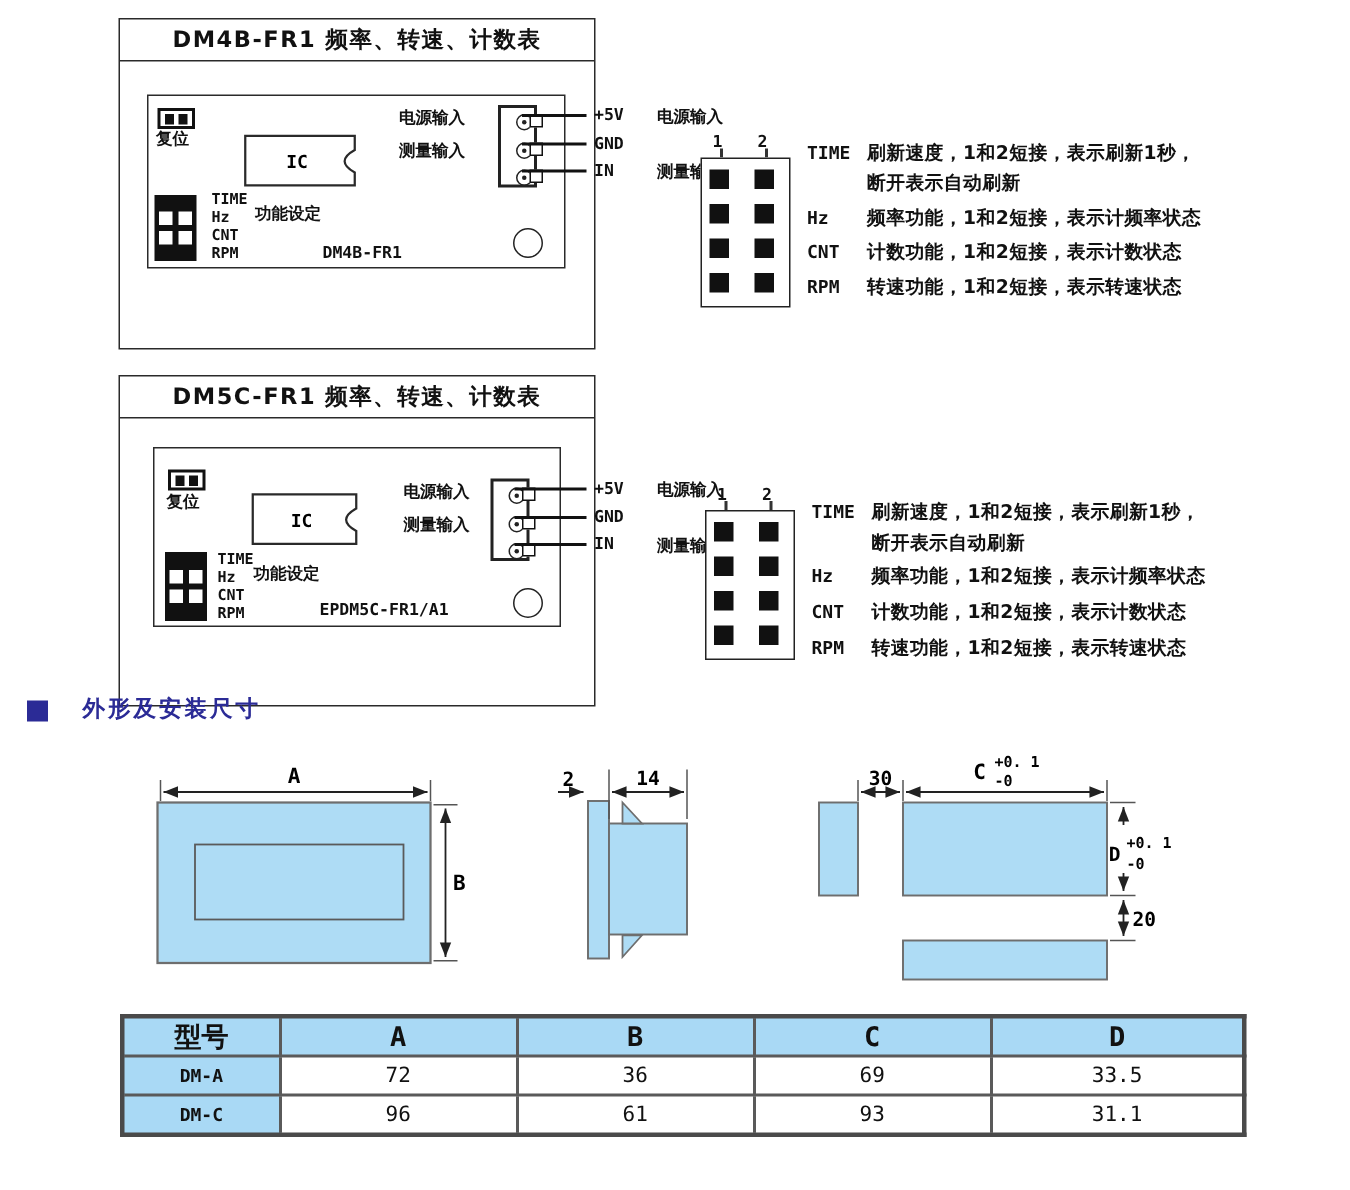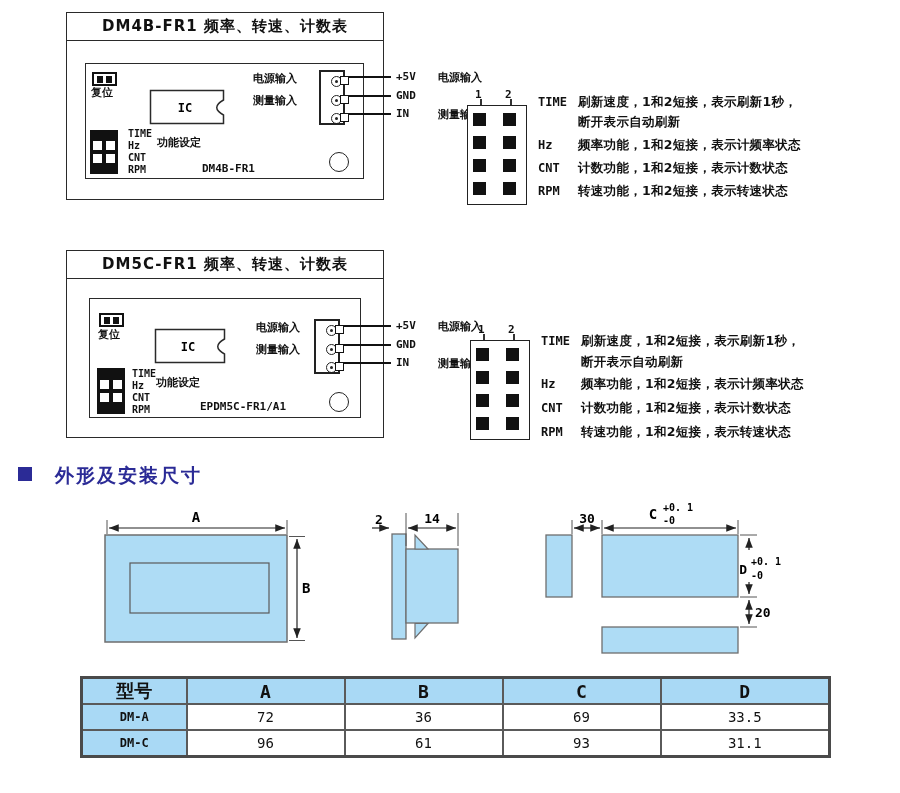--- a/index.html
+++ b/index.html
@@ -3,21 +3,21 @@
 <meta charset="utf-8">
 <style>
   * { margin:0; padding:0; box-sizing:border-box; }
   html,body { background:#fff; }
   body { width:900px; height:793px; font-family:"DejaVu Sans","Liberation Sans",sans-serif; color:#111; }
   #page { position:relative; width:900px; height:793px; background:#fff; overflow:hidden; }
   .abs { position:absolute; }
   .mono { font-family:"DejaVu Sans Mono","Liberation Mono",monospace; }
 
   
-  .device-box { position:absolute; width:318px; height:188px; border:1.5px solid #2a2a2a; background:#fff; }
+  .device-box { position:absolute; width:318px; height:221px; border:1.5px solid #2a2a2a; background:#fff;margin-left:13px; }
   .device-title { height:28px; border-bottom:1.5px solid #2a2a2a; display:flex; align-items:center; justify-content:center;
                   font-size:15px; font-weight:bold; letter-spacing:1px; white-space:nowrap; }
   .board { position:absolute; border:1.5px solid #2a2a2a; background:#fff; }
 
   .jumper { position:absolute; width:25px; height:14px; border:2px solid #111; display:flex; align-items:center; justify-content:center; gap:3px; background:#fff; }
   .jumper .pin { width:6px; height:7px; background:#111; }
 
   .lbl { position:absolute; font-size:11px; font-weight:bold; white-space:nowrap; line-height:1.1; }
 
   .fn-block { position:absolute; width:28px; background:#111; display:grid; grid-template-columns:9px 9px; grid-auto-rows:9px; gap:4px; align-content:center; justify-content:center; }
@@ -40,21 +40,21 @@
                 display:grid; grid-template-columns:13px 13px; grid-auto-rows:13px; column-gap:17px; row-gap:10px;
                 padding:7px 0 0 5px; }
   .pin-header .sq { background:#111; }
   .pin-col-num { position:absolute; font-family:"DejaVu Sans Mono","Liberation Mono",monospace; font-size:11px; font-weight:bold; }
   .pin-tick { position:absolute; width:1.5px; height:6px; background:#333; }
 
   .fn-label { position:absolute; font-family:"DejaVu Sans Mono","Liberation Mono",monospace; font-size:12px; font-weight:bold; white-space:nowrap; }
   .fn-desc  { position:absolute; font-size:12.5px; font-weight:bold; white-space:nowrap; letter-spacing:0.3px; }
 
   .bullet { position:absolute; width:14px; height:14px; background:var(--navy,#2b2b96); }
-  .section-heading { position:absolute; color:var(--navy,#2b2b96); font-size:19px; font-weight:bold; letter-spacing:2px; }
+  .section-heading { position:absolute; color:var(--navy,#2b2b96); font-size:15px; font-weight:bold; letter-spacing:2px; }
 
   .size-table { position:absolute; left:80px; top:676px; border-collapse:collapse; table-layout:fixed; background:#fff; border:3px solid #4a4a4a; }
   .size-table th, .size-table td { border:2px solid #5a5a5a; text-align:center; vertical-align:middle; }
   .size-table th { height:24px; background:var(--table_blue,#a9d9f5); font-size:18px; font-weight:bold; }
   .size-table td { height:26px; font-family:"DejaVu Sans Mono","Liberation Mono",monospace; font-size:14px; }
   .size-table td.model { background:var(--table_blue,#a9d9f5); font-size:12px; font-weight:bold; }
 </style>
 </head>
 <body>
 

